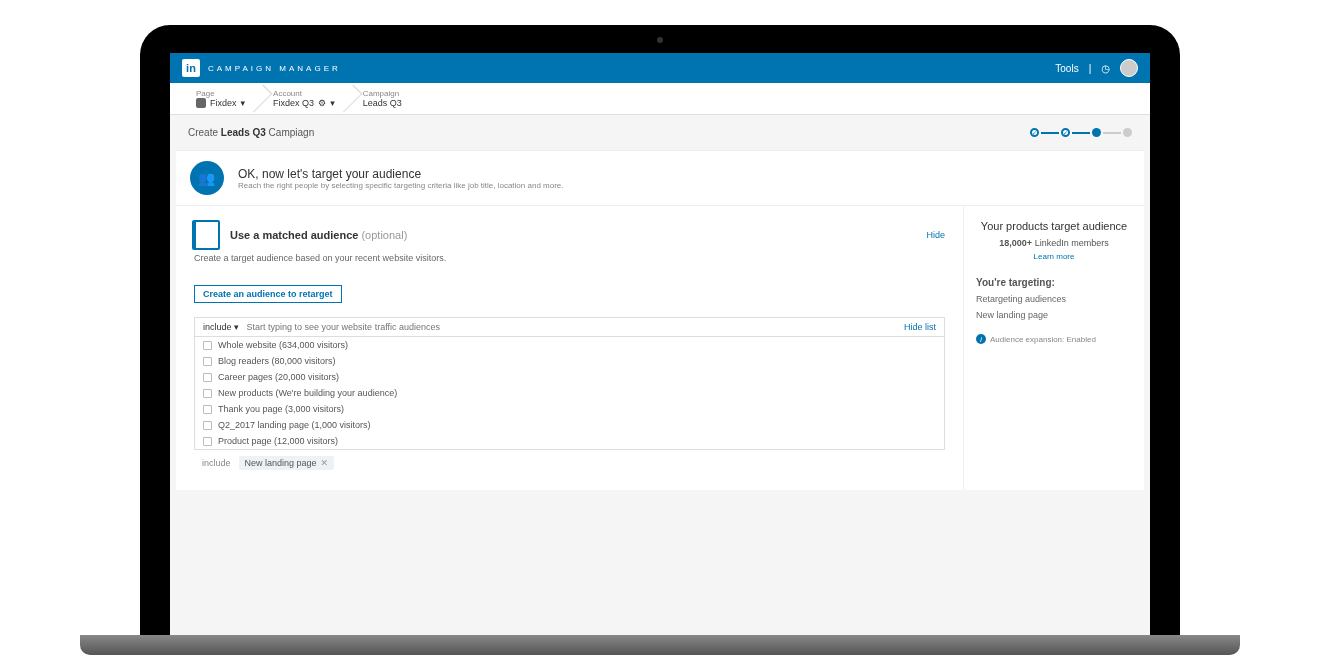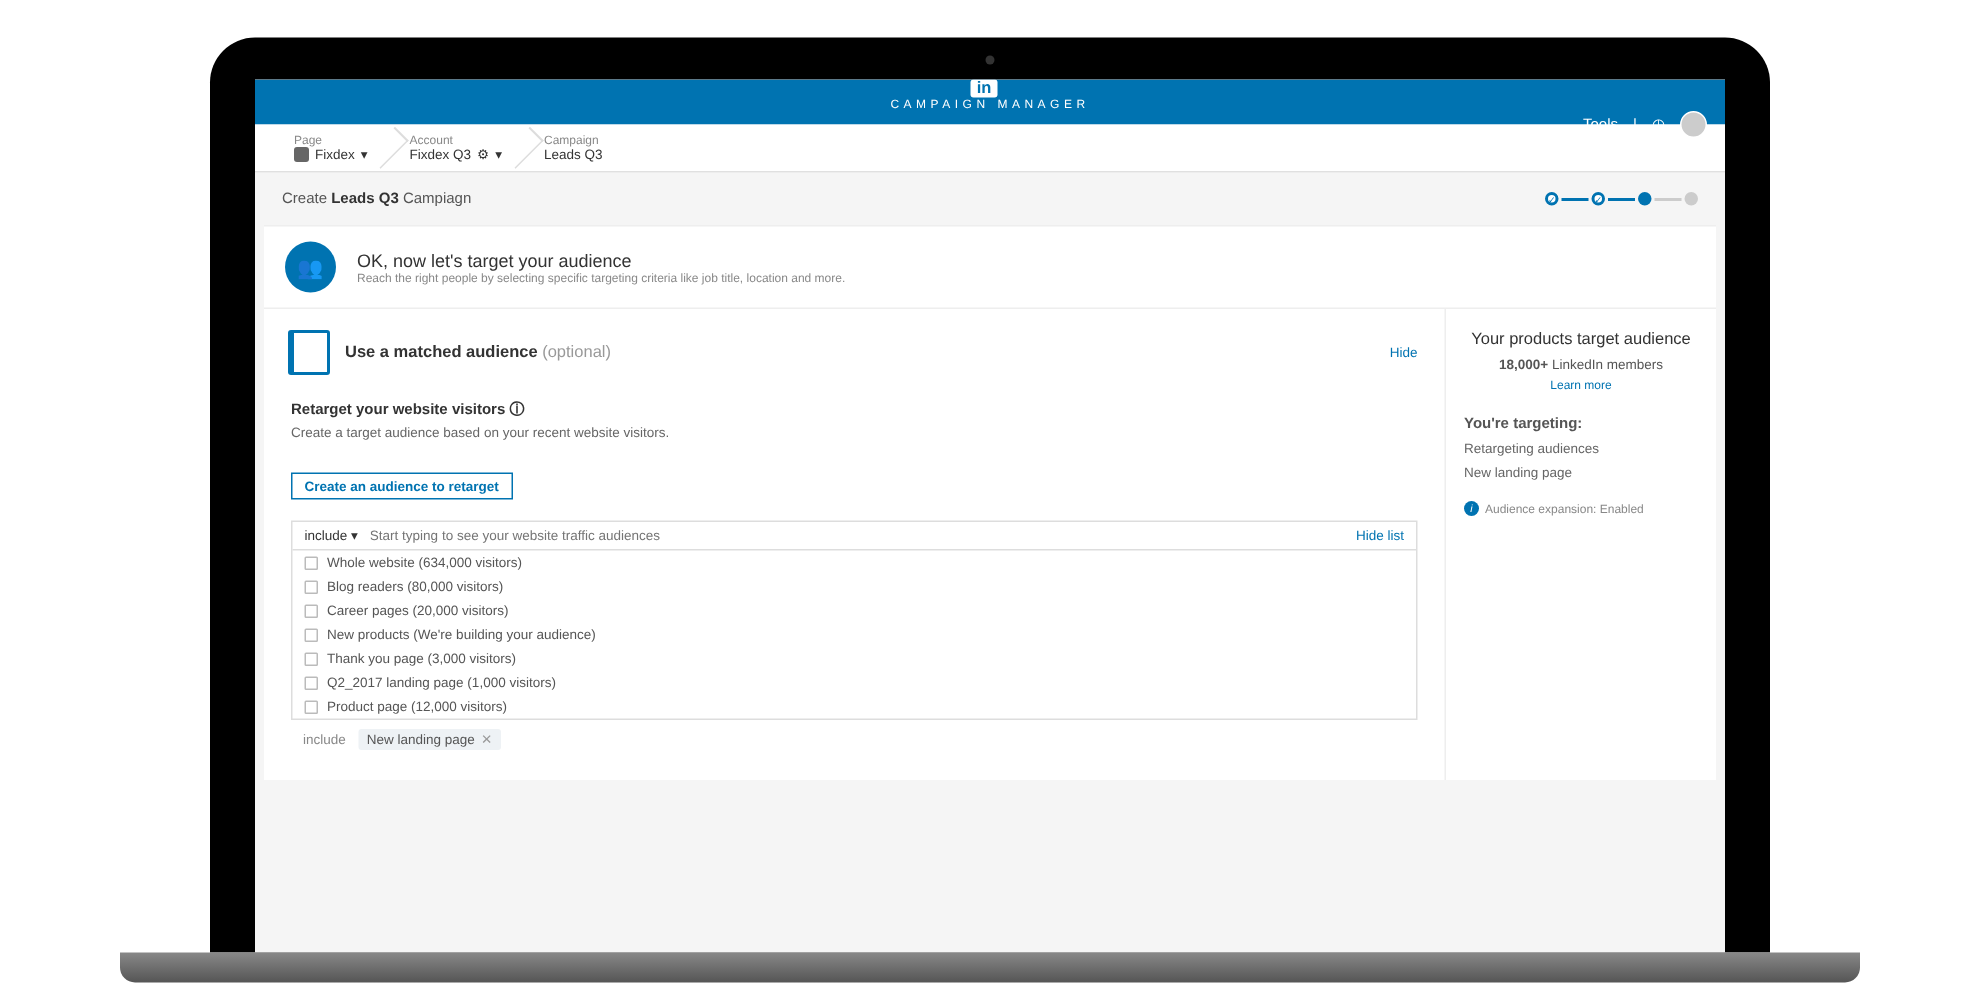--- a/index.html
+++ b/index.html
@@ -1,21 +1,21 @@
 <!DOCTYPE html>
 <html><head>
 <meta charset="utf-8">
 <style>
 * { box-sizing: border-box; margin: 0; padding: 0; }
 body { font-family: -apple-system, Helvetica, Arial, sans-serif; background: #fff; display: flex; justify-content: center; align-items: center; height: 660px; }
 .laptop { width: 1040px; height: 610px; background: #000; border-radius: 30px 30px 0 0; padding: 28px 30px 0 30px; position: relative; }
 .laptop::before { content: ''; position: absolute; top: 12px; left: 50%; transform: translateX(-50%); width: 6px; height: 6px; background: #333; border-radius: 50%; }
 .base { position: absolute; bottom: -20px; left: -60px; right: -60px; height: 20px; background: linear-gradient(#888, #555); border-radius: 0 0 10px 10px; }
 .screen { width: 100%; height: 100%; background: #f5f5f5; overflow: hidden; font-size: 10px; color: #333; }
-.topbar { background: #0073b1; height: 30px; display: flex; align-items: center; padding: 0 12px; color: #fff; flex-direction: column; }
+.topbar { background: #0073b1; height: 30px; display: flex; align-items: center; padding: 0 12px; color: #fff; }
 .logo { width: 18px; height: 18px; background: #fff; color: #0073b1; font-weight: bold; display: flex; align-items: center; justify-content: center; font-size: 11px; border-radius: 2px; margin-right: 8px; }
 .app-title { letter-spacing: 3px; font-size: 8px; }
 .topbar-right { margin-left: auto; display: flex; align-items: center; gap: 10px; }
 .avatar { width: 18px; height: 18px; border-radius: 50%; background: #ccc; border: 1px solid #fff; }
 .breadcrumb { background: #fff; display: flex; padding: 6px 12px; border-bottom: 1px solid #e0e0e0; }
 .breadcrumb-seg { display: flex; flex-direction: column; padding: 0 14px; position: relative; }
 .breadcrumb-seg::after { content: ''; position: absolute; right: -6px; top: 0; bottom: 0; width: 12px; border-right: 1px solid #ddd; border-top: 1px solid #ddd; transform: rotate(45deg) scaleY(1.4); }
 .breadcrumb-seg:last-child::after { display: none; }
 .bc-label { font-size: 8px; color: #888; }
 .bc-value { font-size: 9px; color: #333; display: flex; align-items: flex-start; gap: 4px; }
@@ -131,21 +131,20 @@
     </div>
 
     <div class="panel">
       <div class="panel-main">
         <div class="matched-head">
           <div class="book-icon"></div>
           <div class="matched-title"><span>Use a matched audience</span> <span class="opt">(optional)</span></div>
           <span class="hide-link">Hide</span>
         </div>
 
-        <div class="retarget-title"><span>Retarget your website visitors</span> <span>ⓘ</span></div>
         <div class="retarget-desc">Create a target audience based on your recent website visitors.</div>
         <button class="create-btn">Create an audience to retarget</button>
 
         <div class="list-wrap">
           <div class="list-head">
             <span class="include-dd"><span>include</span> ▾</span>
             <input class="search-inp" placeholder="Start typing to see your website traffic audiences" style="">
             <span class="hidelist">Hide list</span>
           </div>
           <div class="list-body" id="aud-list">

